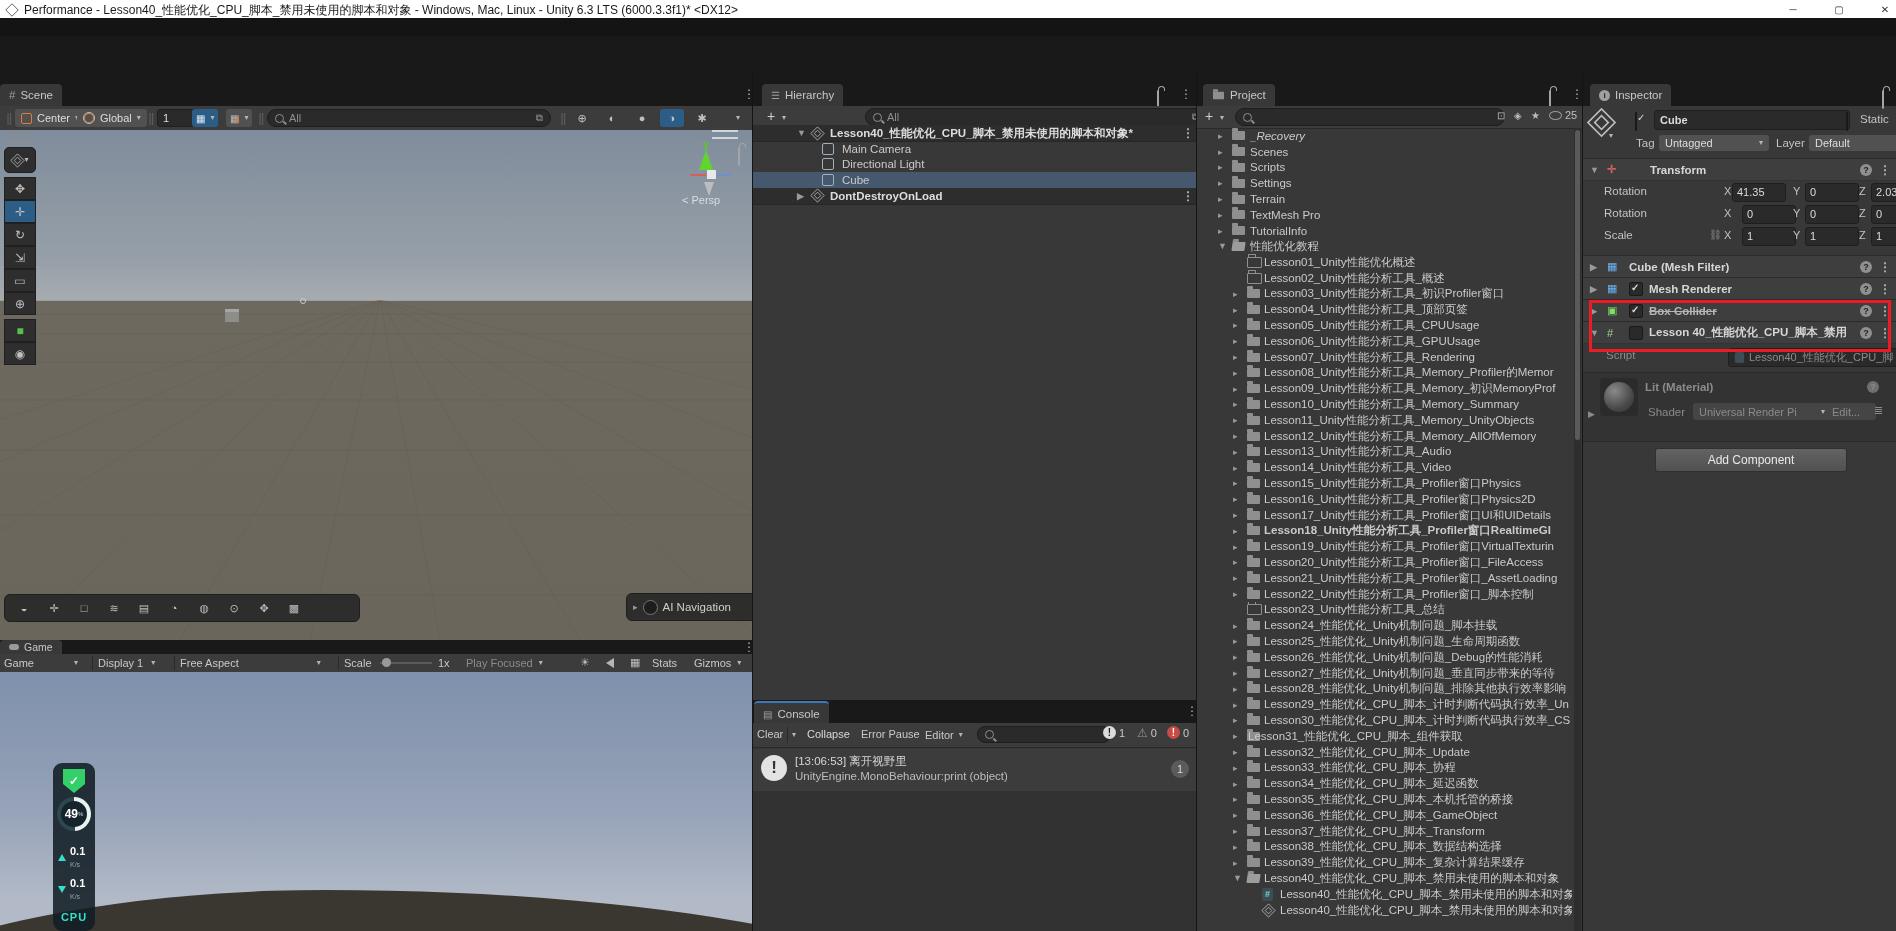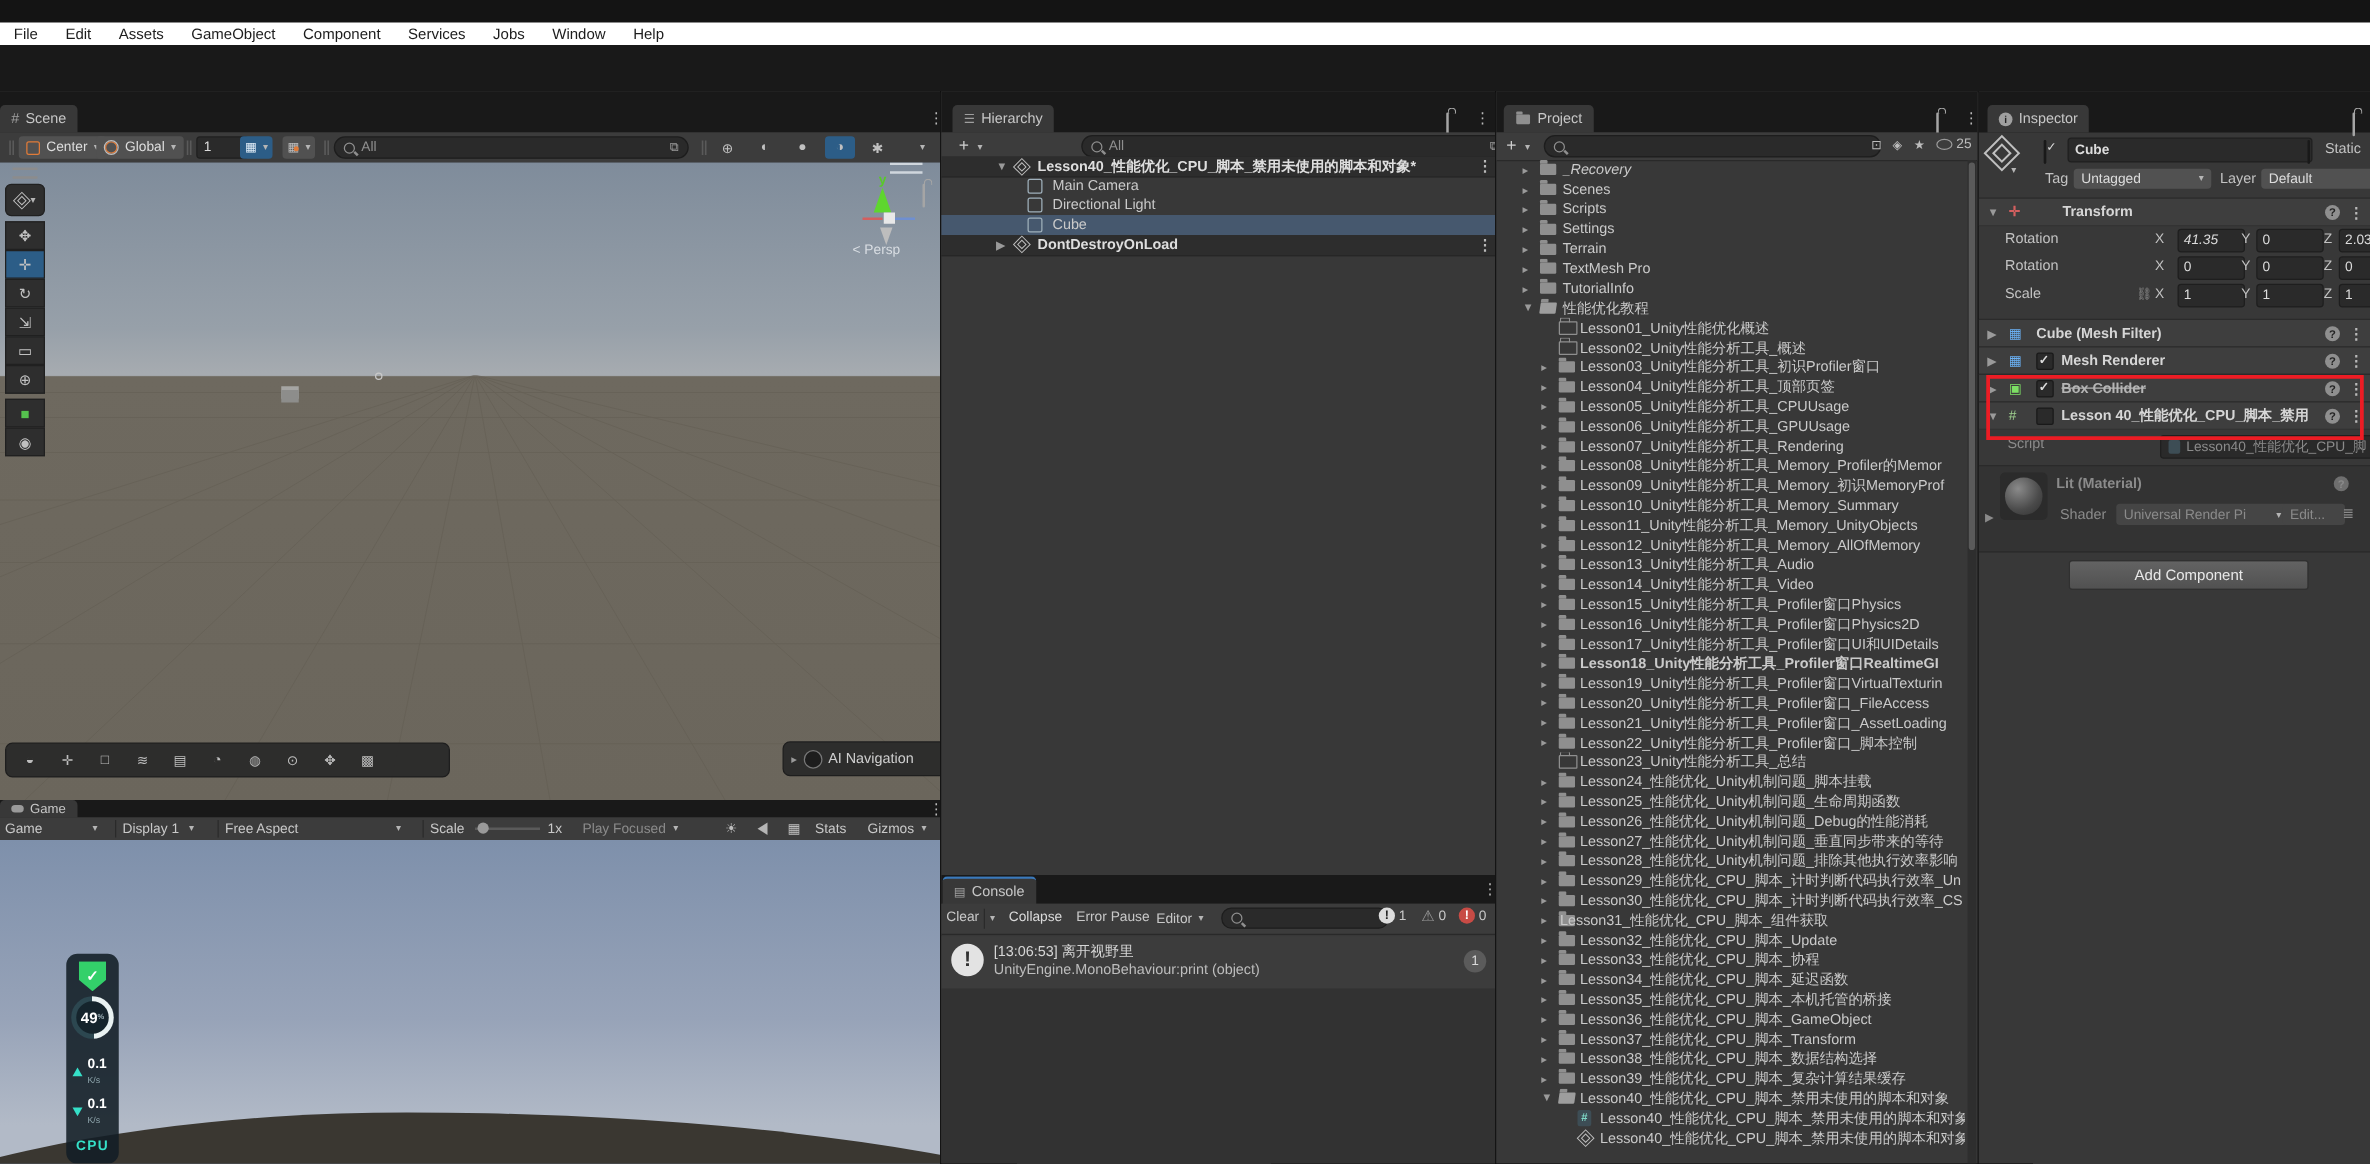--- a/index.html
+++ b/index.html
@@ -58,34 +58,28 @@
   .cpu-wrap{background:rgba(18,30,38,.88);border-radius:9px;}
   .tri-up{width:0;height:0;border-left:4px solid transparent;border-right:4px solid transparent;border-bottom:7px solid #35e0c8;}
   .tri-dn{width:0;height:0;border-left:4px solid transparent;border-right:4px solid transparent;border-top:7px solid #35e0c8;}
   .glyph{color:#bdbdbd;}
 </style>
 </head>
 <body>
 
 <div id="root">
 
-
-  <div class="abs menubar" style="left:0;top:18px;width:1896px;height:18px;">
-    <div id="menu-items" class="flex" style="height:18px;padding-left:0px;">
-        <div class="menu-item">File</div>
-        <div class="menu-item">Edit</div>
-        <div class="menu-item">Assets</div>
-        <div class="menu-item">GameObject</div>
-        <div class="menu-item">Component</div>
-        <div class="menu-item">Services</div>
-        <div class="menu-item">Jobs</div>
-        <div class="menu-item">Window</div>
-        <div class="menu-item">Help</div>
-      </div>
+  <div class="abs titlebar flex" style="left:0;top:0;width:1896px;height:18px;">
+    <span class="abs" style="left:6px;top:4px;width:10px;height:10px;border:1px solid #444;transform:rotate(45deg) scale(.8);"></span>
+    <span class="abs" style="left:24px;top:2px;white-space:nowrap;">Performance - Lesson40_性能优化_CPU_脚本_禁用未使用的脚本和对象 - Windows, Mac, Linux - Unity 6.3 LTS (6000.3.3f1)* &lt;DX12&gt;</span>
+    <span class="abs winbtn" style="left:1778px;top:1px;">─</span>
+    <span class="abs winbtn" style="left:1824px;top:1px;">▢</span>
+    <span class="abs winbtn" style="left:1870px;top:1px;">✕</span>
   </div>
+
 
   <div class="abs etoolbar" style="left:0;top:36px;width:1896px;height:37px;">
     <span class="abs" style="left:8px;top:49px;width:13px;height:13px;border:1px solid #cfcfcf;border-radius:3px;transform:rotate(45deg) scale(.9);background:#2b2b2b;"></span>
     <span class="abs tb-item" style="left:28px;top:49px;font-weight:bold;color:#e6e6e6;">Unity 6</span>
     <span class="abs vsep" style="left:80px;top:48px;height:16px;"></span>
     <span class="abs tb-item" style="left:92px;top:49px;">Sign in</span>
     <span class="abs" style="left:146px;top:50px;width:11px;height:11px;border:1px solid #bbb;border-radius:2px;"></span>
     <span class="abs tb-item" style="left:163px;top:49px;">
         <span>Asset Store</span>
         <span class="caret">▾</span>
@@ -718,21 +712,21 @@
       <span class="arr" style="position:absolute;left:7px;color:#9a9a9a;font-size:9px;">▼</span>
       <span style="position:absolute;left:24px;color:#d35f5f;font-size:11px;">✛</span>
       <span style="position:absolute;left:67px;">Transform</span>
       <span style="position:absolute;left:277px;width:12px;height:12px;border-radius:50%;background:#8f8f8f;color:#222;font-size:9px;font-weight:bold;text-align:center;line-height:12px;">?</span>
       <span class="dots" style="position:absolute;left:296px;">⋮</span>
     </div>
     <div id="transform-rows" class="abs" style="left:0;top:109px;width:313px;height:70px;">
         <div style="position: absolute; left: 0px; top: 0px; width: 313px; height: 22px;">
           <div class="ilabel" style="position: absolute; left: 21px; top: 3px;">Rotation</div>
           <div class="axl" style="left: 141px; top: 3px;">X</div>
-          <div class="nfld" style="left: 159px; top: 1px; width: 44px; font-style: italic;">41.35</div>
+          <div class="nfld" style="left: 149px; top: 1px; width: 44px;">41.35</div>
           <div class="axl" style="left: 210px; top: 3px;">Y</div>
           <div class="nfld" style="left: 222px; top: 1px; width: 44px;">0</div>
           <div class="axl" style="left: 276px; top: 3px;">Z</div>
           <div class="nfld" style="left: 288px; top: 1px; width: 25px;">2.03</div>
         </div>
         <div style="position: absolute; left: 0px; top: 22px; width: 313px; height: 22px;">
           <div class="ilabel" style="position: absolute; left: 21px; top: 3px;">Rotation</div>
           <div class="axl" style="left: 141px; top: 3px;">X</div>
           <div class="nfld" style="left: 159px; top: 1px; width: 44px;">0</div>
           <div class="axl" style="left: 210px; top: 3px;">Y</div>

